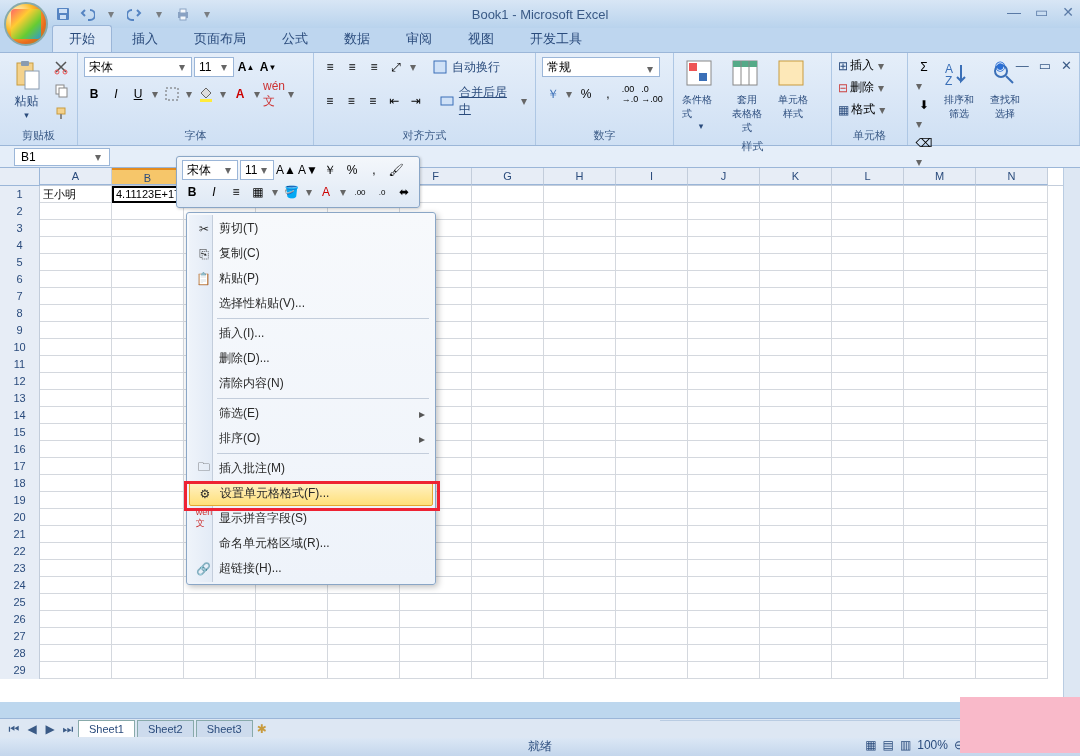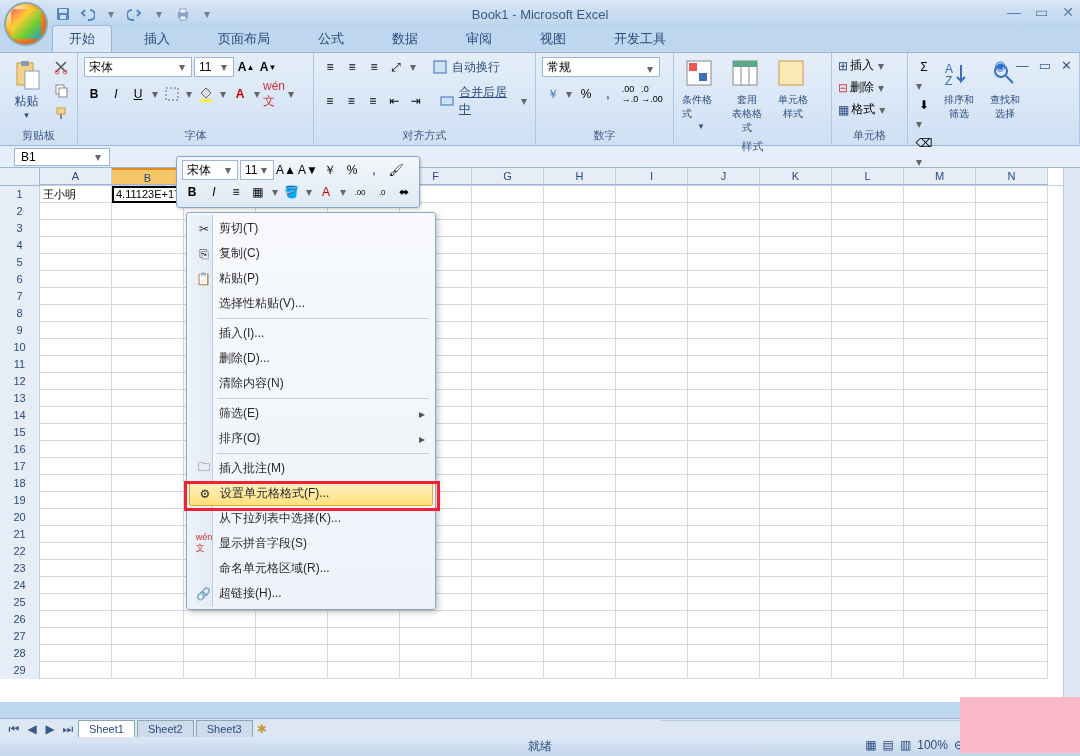--- a/index.html
+++ b/index.html
@@ -5,21 +5,21 @@
 *{box-sizing:border-box;margin:0;padding:0;font-family:"Microsoft YaHei","SimSun",Arial,sans-serif;font-size:12px;}
 body{background:#bdd7ee;width:1080px;height:756px;overflow:hidden;position:relative;}
 .titlebar{height:28px;background:linear-gradient(#d8e6f5,#b9d3ed);display:flex;align-items:center;position:relative;}
 .office-btn{width:44px;height:44px;border-radius:50%;background:radial-gradient(circle at 30% 30%,#fff,#fdbf2d 40%,#ea6a1e 70%,#6a3 100%);border:2px solid #8aa;position:absolute;left:4px;top:2px;z-index:10;display:flex;align-items:center;justify-content:center;}
 .office-btn-inner{width:30px;height:30px;background:linear-gradient(135deg,#f66,#fc3,#6c3,#39c);border-radius:4px;}
 .qat{margin-left:54px;display:flex;gap:6px;align-items:center;}
 .qat .qbtn{width:18px;height:18px;display:inline-flex;align-items:center;justify-content:center;opacity:.8;}
 .title-text{position:absolute;left:50%;transform:translateX(-50%);color:#3a5a86;font-size:13px;}
 .win-ctrls{position:absolute;right:6px;top:4px;display:flex;gap:14px;color:#5a7aa6;}
 .win-ctrls span{font-size:14px;}
-.tabs{height:24px;margin-left:52px;display:flex;align-items:flex-end;gap:16px;text-align:center;}
+.tabs{height:24px;margin-left:52px;display:flex;align-items:flex-end;gap:4px;text-align:center;}
 .tab{padding:4px 16px;color:#2a4b7c;font-size:13px;cursor:pointer;}
 .tab.active{background:#dce8f7;border:1px solid #9bb6d8;border-bottom:none;border-radius:3px 3px 0 0;}
 .help-right{position:absolute;right:8px;top:30px;display:flex;gap:10px;color:#3a5a86;align-items:center;}
 .help-right span{font-size:13px;}
 .ribbon{height:94px;background:linear-gradient(#e5eef9,#cfe0f4);border-top:1px solid #9bb6d8;border-bottom:1px solid #9bb6d8;display:flex;}
 .rgroup{border-right:1px solid #aec7e4;padding:4px 6px 2px;display:flex;flex-direction:column;justify-content:space-between;}
 .rgroup-body{display:flex;gap:4px;align-items:flex-start;flex:1;}
 .rgroup-label{text-align:center;color:#3a5a86;font-size:11px;padding-top:2px;position:relative;}
 .bigbtn{display:flex;flex-direction:column;align-items:center;justify-content:center;width:42px;padding:2px;color:#2a4b7c;cursor:pointer;}
 .bigbtn .ico{width:32px;height:32px;margin-bottom:2px;}
@@ -965,23 +965,20 @@
     <div class="ctxsep"></div>
     <div class="ctxitem">
         <span class="cicon">🗀</span>
         <span>插入批注(M)</span>
       </div>
     <div class="ctxitem hl">
         <span class="cicon">⚙</span>
         <span>设置单元格格式(F)...</span>
       </div>
     <div class="ctxitem">
-        <span>从下拉列表中选择(K)...</span>
-      </div>
-    <div class="ctxitem">
         <span class="cicon" style="color:#c33;font-size:9px;">wén<br>文</span>
         <span>显示拼音字段(S)</span>
       </div>
     <div class="ctxitem">
         <span>命名单元格区域(R)...</span>
       </div>
     <div class="ctxitem">
         <span class="cicon">🔗</span>
         <span>超链接(H)...</span>
       </div>

